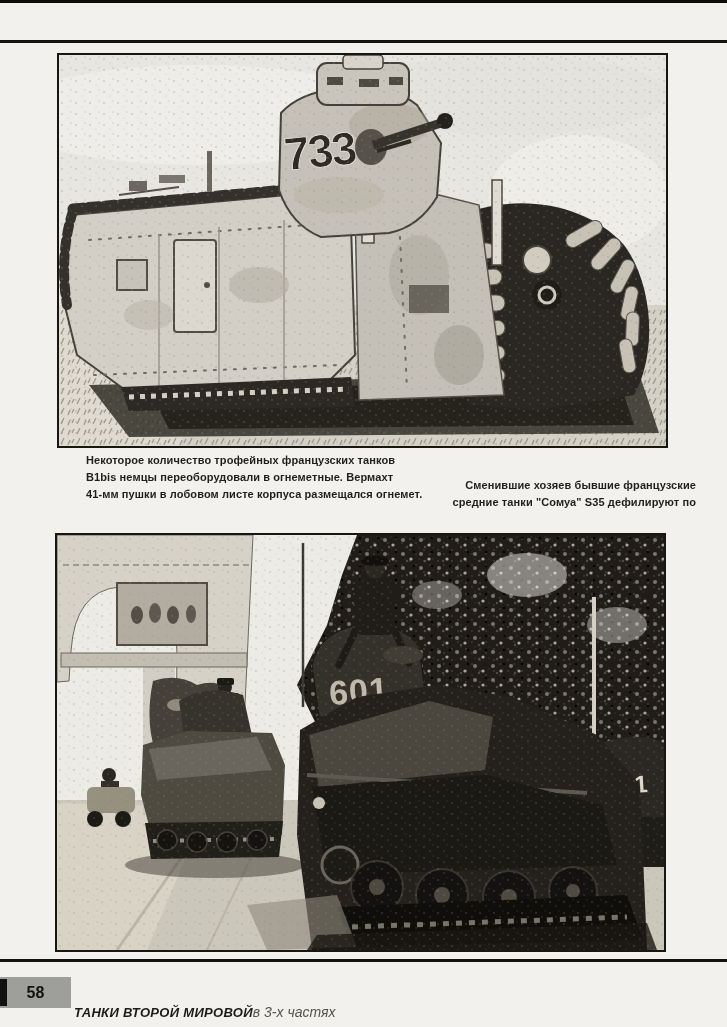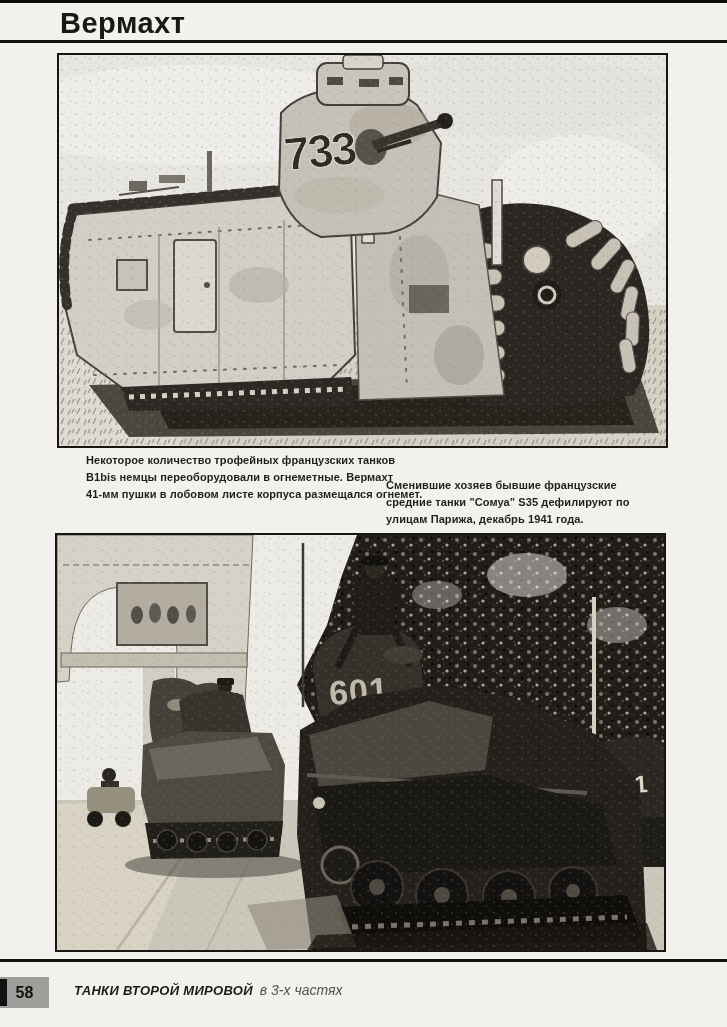--- a/index.html
+++ b/index.html
@@ -22,44 +22,43 @@
   .photo svg{display:block;width:100%;height:100%;}
   .photo1{left:57px; top:53px; width:611px; height:395px;}
   .photo2{left:55px; top:533px; width:611px; height:419px;}
 
   .caption{
     position:absolute; font-size:11px; font-weight:700; color:#201f1b;
     line-height:17px; letter-spacing:.1px;margin-left:28px;
   }
   .caption .cap-line{white-space:nowrap;}
   .caption1{left:58px; top:452px; text-align:left;}
-  .caption2{left:358px; top:477px; width:310px; }
+  .caption2{left:358px; top:477px; width:310px; text-align:right;}
 
   .footer-rule{position:absolute;left:0;top:959px;width:727px;height:2.5px;background:#14130f;}
   .page-number-box{
-    position:absolute;left:0;top:977px;width:49px;height:31px;background:#9e9e9a;
+    position:absolute;left:0;top:977px;width:71px;height:31px;background:#9e9e9a;
     display:flex;align-items:center;justify-content:center;
   }
   .page-number-box .edge{position:absolute;left:0;top:2px;width:7px;height:27px;background:#111;}
   .page-number{font-size:16px;font-weight:800;color:#12110e;}
   .footer-series{
-    position:absolute;left:74px;top:982px;display:flex;align-items:baseline;gap:7px;
+    position:absolute;left:74px;top:1004px;display:flex;align-items:baseline;
     font-style:italic;
   }
   .series-title{font-size:13px;font-weight:800;color:#1c1b17;letter-spacing:.3px;}
   .series-subtitle{font-size:14px;font-weight:500;color:#55534d;}
 </style>
 </head>
 <body>
 
 <div class="page">
 
   <div class="top-edge"></div>
 
-  <div class="header-title">Вермахт</div>
   <div class="header-rule"></div>
 
   <figure class="photo photo1" style="margin:0">
     <svg viewBox="0 0 607 391" preserveAspectRatio="none">
       <defs>
         <pattern id="p1speckle" width="14" height="11" patternUnits="userSpaceOnUse">
           <circle cx="3" cy="4" r="1" fill="#8f8a80"></circle>
           <circle cx="9" cy="8" r=".8" fill="#b5b0a5"></circle>
           <circle cx="12" cy="2" r=".7" fill="#7b766d"></circle>
         </pattern>
@@ -159,21 +158,20 @@
 
   <div class="caption caption1">
     <div class="cap-line">Некоторое количество трофейных французских танков</div>
     <div class="cap-line">B1bis немцы переоборудовали в огнеметные. Вермахт</div>
     <div class="cap-line">41-мм пушки в лобовом листе корпуса размещался огнемет.</div>
   </div>
 
   <div class="caption caption2">
     <div class="cap-line">Сменившие хозяев бывшие французские</div>
     <div class="cap-line">средние танки "Сомуа" S35 дефилируют по</div>
-    <div class="cap-line">улицам Парижа, декабрь 1941 года.</div>
   </div>
 
   <figure class="photo photo2" style="margin:0">
     <svg viewBox="0 0 607 415" preserveAspectRatio="none">
       <defs>
         <pattern id="p2speckle" width="14" height="11" patternUnits="userSpaceOnUse">
           <circle cx="3" cy="4" r="1" fill="#8f8a80"></circle>
           <circle cx="9" cy="8" r=".8" fill="#b5b0a5"></circle>
           <circle cx="12" cy="2" r=".7" fill="#7b766d"></circle>
         </pattern>

